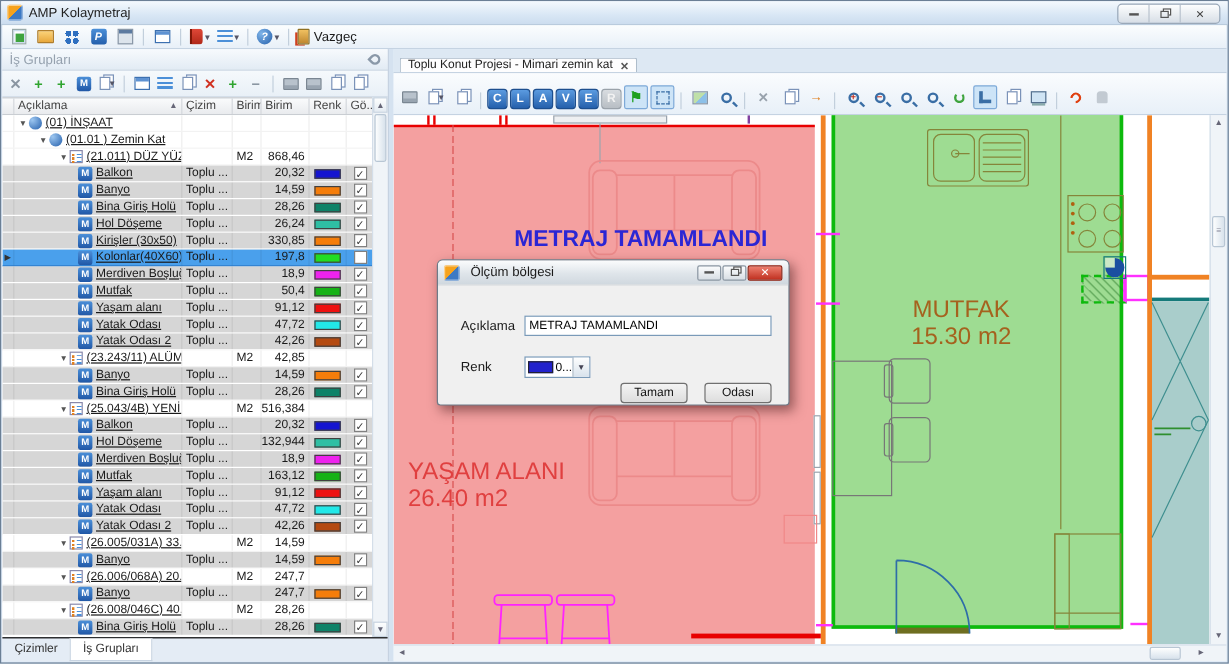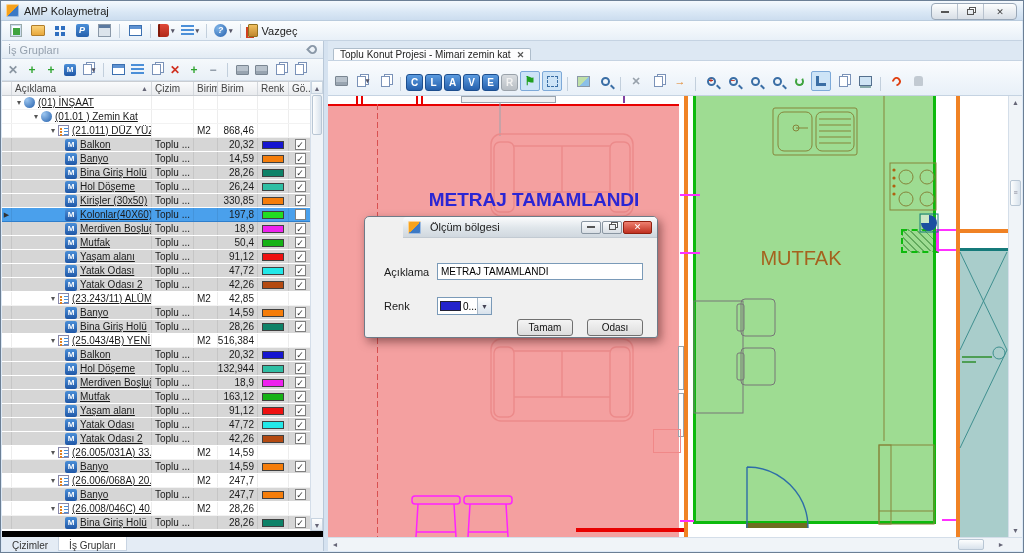--- a/index.html
+++ b/index.html
@@ -66,21 +66,21 @@
 .poz-ic::before{content:"";position:absolute;left:1px;top:2px;width:2px;height:8px;background:repeating-linear-gradient(#E08020 0 2px,transparent 2px 3px);}
 .poz-ic::after{content:"";position:absolute;left:5px;top:2px;width:4px;height:8px;background:repeating-linear-gradient(#4B8FD8 0 1px,transparent 1px 3px);}
 .lbl{font-weight:normal;white-space:nowrap;text-decoration:underline;}
 .sw{width:22px;height:8px;border:1px solid #404040;display:inline-block;}
 .cb{width:11px;height:11px;background:#FFF;border:1px solid #808080;font-size:9px;line-height:10px;text-align:center;color:#333;font-style:normal;}
 .sort{font-size:7px;color:#667;margin-left:auto;}
 .vscroll{position:absolute;right:0;top:40px;width:13px;bottom:20px;background:#F0F4F8;border-left:1px solid #D4DEE9;font-size:7px;color:#667;}
 .vscroll .ar{position:absolute;left:0;right:0;height:13px;text-align:center;line-height:13px;background:linear-gradient(#FDFEFE,#E4EBF2);border:1px solid #C8D4E0;}
 .vscroll .ar.dn{bottom:0;}
 .vthumb{position:absolute;left:1px;right:1px;top:14px;height:40px;background:linear-gradient(90deg,#FDFEFE,#D8E2EC);border:1px solid #B8C6D4;border-radius:2px;}
-.panel-tabs{position:absolute;left:0;right:0;bottom:0;height:20px;background:#E4ECF5;border-top:6px solid #000000;display:flex;font-size:10px;color:#333;}
+.panel-tabs{position:absolute;left:0;right:0;bottom:0;height:20px;background:#E4ECF5;border-top:1px solid #000000;display:flex;font-size:10px;color:#333;}
 .ptab{padding:3px 10px;}
 .ptab.active{background:#FFF;border:1px solid #C8D4E2;border-top:none;}
 .splitter{position:absolute;left:323px;top:40px;width:4px;bottom:1px;background:#D5E2F0;}
 
 .right-area{position:absolute;left:327px;top:40px;right:1px;bottom:1px;background:#E9F1F8;}
 .tab-bar{position:absolute;left:0;top:0;right:0;height:20px;background:#DDE8F3;border-bottom:1px solid #C5D3E2;display:flex;padding-left:5px;font-size:10px;align-items:flex-end;}
 .dtab{background:#FDFDFE;border:1px solid #AEBDCB;border-bottom:none;border-radius:2px 2px 0 0;margin-top:2px;display:flex;align-items:center;gap:6px;padding:0 6px;color:#222;}
 .dtab .x{color:#555;font-size:9px;}
 .draw-toolbar{position:absolute;left:0;top:20px;right:0;height:35px;background:linear-gradient(#FAFCFE,#E8F0F8);border-bottom:1px solid #C5D3E2;display:flex;align-items:flex-end;padding:0 3px 4px 3px;gap:2px;}
 .dbtn{width:20px;height:20px;display:flex;align-items:center;justify-content:center;border-radius:2px;font-size:11px;}
@@ -128,21 +128,21 @@
 .t-mutfak{left:408px;top:151px;width:130px;text-align:center;font-size:20px;color:#A5621E;line-height:23px;}
 svg.overlay{position:absolute;left:0;top:0;}
 
 .cvscroll{position:absolute;left:680px;top:55px;width:14px;height:441px;background:#F0F4F8;border-left:1px solid #D4DEE9;font-size:7px;color:#667;}
 .chscroll{position:absolute;left:0;top:496px;right:0;height:14px;background:#F0F4F8;border-top:1px solid #D4DEE9;font-size:7px;color:#667;}
 .chscroll .ar{position:absolute;top:0;bottom:0;width:14px;text-align:center;line-height:13px;}
 .chscroll .ar.rt{right:14px;}
 .hthumb{position:absolute;top:1px;height:11px;left:630px;width:26px;background:linear-gradient(#FDFEFE,#D8E2EC);border:1px solid #B8C6D4;border-radius:2px;}
 
 .dialog{position:absolute;left:363px;top:215px;width:294px;height:122px;background:#F0F0F0;border:1px solid #6E7B88;border-radius:5px 5px 3px 3px;box-shadow:3px 4px 10px rgba(60,20,20,.5);font-size:11px;}
-.dlg-title{height:21px;background:linear-gradient(#FBFCFD,#DFE5EA 55%,#D0D8DF);border-bottom:1px solid #C2CAD2;border-radius:4px 4px 0 0;display:flex;align-items:center;padding:0 5px;color:#1A1A1A;gap:4px;margin-left:38px;}
+.dlg-title{height:21px;background:linear-gradient(#FBFCFD,#DFE5EA 55%,#D0D8DF);border-bottom:1px solid #C2CAD2;border-radius:4px 4px 0 0;display:flex;align-items:center;padding:0 5px;color:#1A1A1A;gap:4px;}
 .dlg-ctl{margin-left:auto;display:flex;gap:1px;}
 .dlg-ctl b{width:20px;height:13px;border:1px solid #8A96A2;border-radius:2px;background:linear-gradient(#FBFCFD,#D8DEE4);display:flex;align-items:center;justify-content:center;font-weight:normal;}
 .dlg-ctl b.close{width:29px;background:linear-gradient(#EE8070,#C03020);color:#FFF;font-size:9px;border-color:#902010;}
 .dlg-body{position:relative;height:99px;}
 .dlg-lbl{position:absolute;left:19px;color:#1A1A1A;}
 .inp{position:absolute;left:72px;top:25px;width:206px;height:17px;border:1px solid #7A9AB8;font-size:10px;padding:0 3px;background:#FFF;color:#000;}
 .color-combo{position:absolute;left:72px;top:59px;width:55px;height:18px;border:1px solid #7A9AB8;background:#FFF;display:flex;align-items:center;font-size:10px;}
 .csw{width:22px;height:10px;background:#2222CC;border:1px solid #223;margin:0 2px;}
 .ddbtn{margin-left:auto;width:15px;height:16px;background:linear-gradient(#FDFEFE,#D8E2EC);border-left:1px solid #AAB8C6;display:flex;align-items:center;justify-content:center;font-size:7px;color:#445;}
 .btn{position:absolute;top:81px;width:56px;height:17px;border:1px solid #707070;border-radius:3px;background:linear-gradient(#F4F4F4,#DDDDDD);font-size:10px;color:#111;}
@@ -930,22 +930,27 @@
           <g stroke="#3F8F8F" stroke-width="1" fill="none">
             <path d="M632,156 L679,254 M679,156 L632,254 M632,352 L679,254"></path>
             <circle cx="671" cy="257" r="6"></circle>
           </g>
           <g stroke="#2F8F2F" stroke-width="1.4">
             <path d="M634,261 h30 M634,266 h14"></path>
           </g>
         </svg>
 
         <div class="abs ann">METRAJ TAMAMLANDI</div>
+        <div class="abs t-yasam">
+          <div>YAŞAM ALANI</div>
+          <div>26.40 m2</div>
+        </div>
         <div class="abs t-mutfak">
           <div>MUTFAK</div>
+          <div>15.30 m2</div>
         </div>
       </div>
     </div>
 
     <div class="cvscroll">
       <span class="ar" style="position:absolute;left:0;right:0;height:13px;text-align:center;line-height:13px;">▲</span>
       <span class="vthumb" style="top:84px;height:26px;text-align:center;line-height:24px;color:#889;">≡</span>
       <span class="ar" style="position:absolute;left:0;right:0;bottom:0;height:13px;text-align:center;line-height:13px;">▼</span>
     </div>
     <div class="chscroll">

